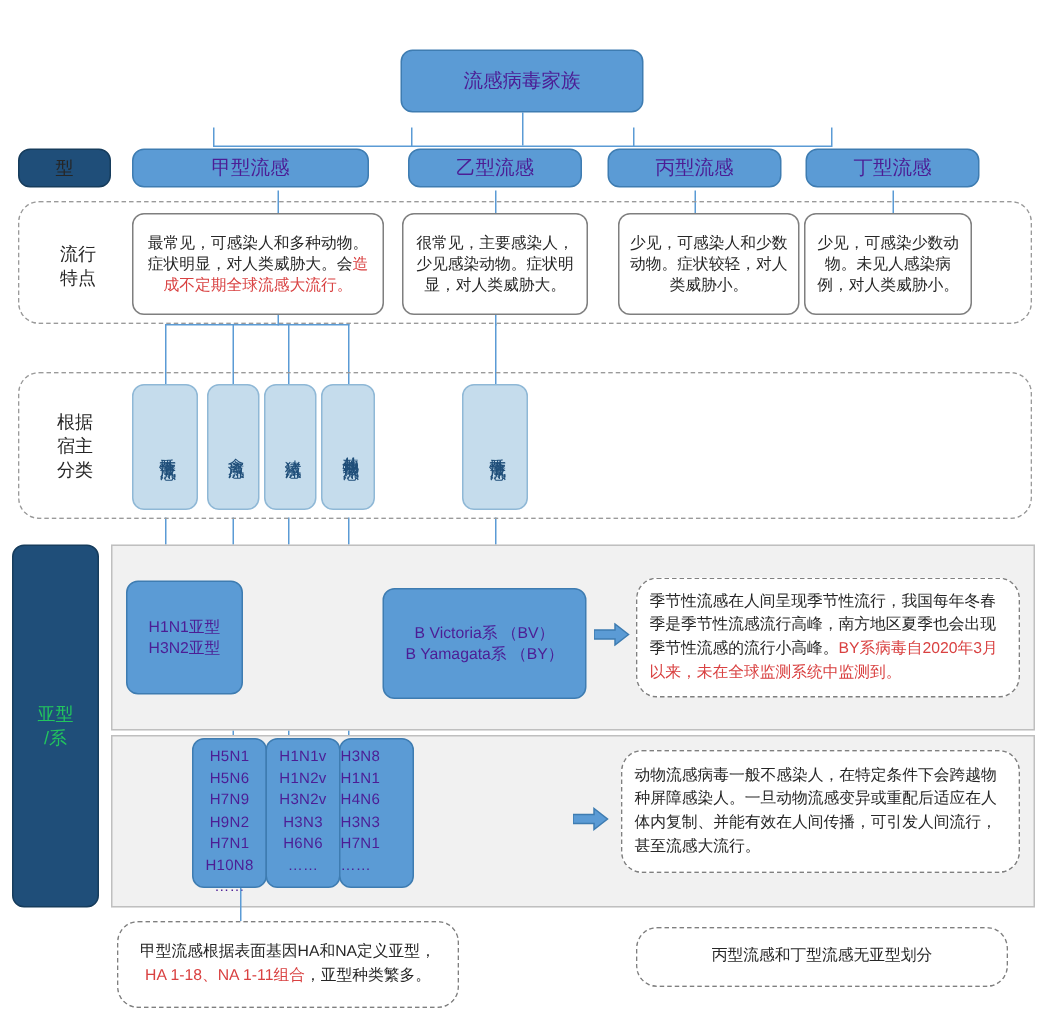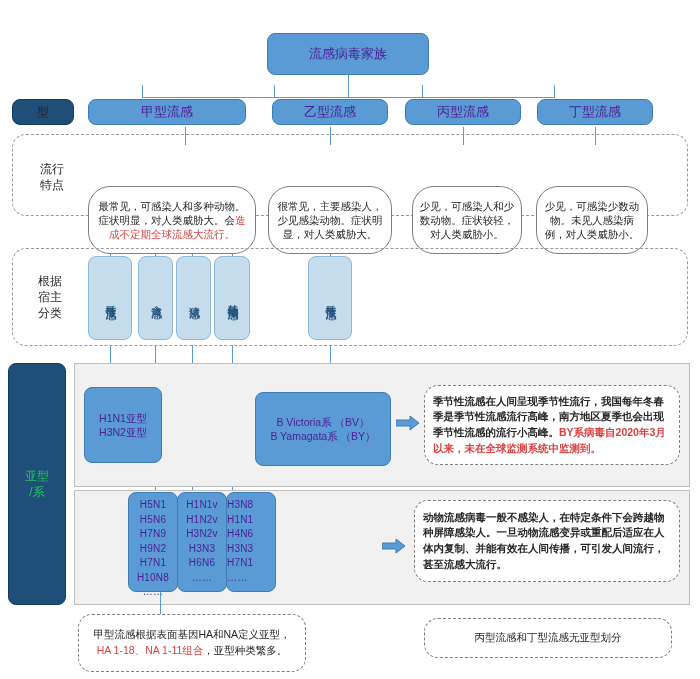--- a/index.html
+++ b/index.html
@@ -34,22 +34,21 @@
   }
   .light-node {
     background:#C5DCEC;
     border:1px solid #8FB8D6;
     color:#1F4E79;
   }
   .white-node {
     background:#ffffff;
     border:1px solid #7f7f7f;
     color:#262626;
-    border-radius:22px;
-    margin-top:44px;
+    border-radius:8px;
   }
   .dashed-node {
     background:#ffffff;
     border:1px dashed #7f7f7f;
     color:#262626;
     border-radius:14px;
   }
   .dashed-region {
     position:absolute;
     border:1px dashed #9a9a9a;
@@ -68,21 +67,21 @@
 
   
   .t-title { font-size:13px; }
   .t-type  { font-size:13px; }
   .t-side  { font-size:12px; color:#262626; }
   .t-sidew { font-size:12px; color:#22c55e; }
   .t-feat  { font-size:10.5px; }
   .t-host  { font-size:11px; }
   .t-sub   { font-size:10.5px; }
   .t-list  { font-size:10px; line-height:1.45; letter-spacing:.2px; }
-  .t-call  { font-size:10.5px; line-height:1.5;font-weight:bold; }
+  .t-call  { font-size:10.5px; line-height:1.5; }
   .t-note  { font-size:10.5px; line-height:1.5; }
   .red { color:#D94141; }
   .inner { padding:3px 6px; width:100%; }
 
   
   .vtext {
     writing-mode:vertical-rl;
     text-orientation:upright;
     letter-spacing:1px;
     line-height:1.25;
@@ -156,21 +155,21 @@
   <div class="node white-node t-feat" style="left:88px; top:142px; width:168px; height:68px;">
     <div class="inner">
       <span>最常见，可感染人和多种动物。症状明显，对人类威胁大。会</span><span class="red">造成不定期全球流感大流行。</span>
     </div>
   </div>
   <div class="node white-node t-feat" style="left:268px; top:142px; width:124px; height:68px;">
     <div class="inner">
       <span>很常见，主要感染人，少见感染动物。症状明显，对人类威胁大。</span>
     </div>
   </div>
-  <div class="node white-node t-feat" style="left:412px; top:142px; width:110px; height:68px;">
+  <div class="node white-node t-feat" style="left:412px; top:142px; width:121px; height:68px;">
     <div class="inner">
       <span>少见，可感染人和少数动物。症状较轻，对人类威胁小。</span>
     </div>
   </div>
   <div class="node white-node t-feat" style="left:536px; top:142px; width:112px; height:68px;">
     <div class="inner">
       <span>少见，可感染少数动物。未见人感染病例，对人类威胁小。</span>
     </div>
   </div>
 

